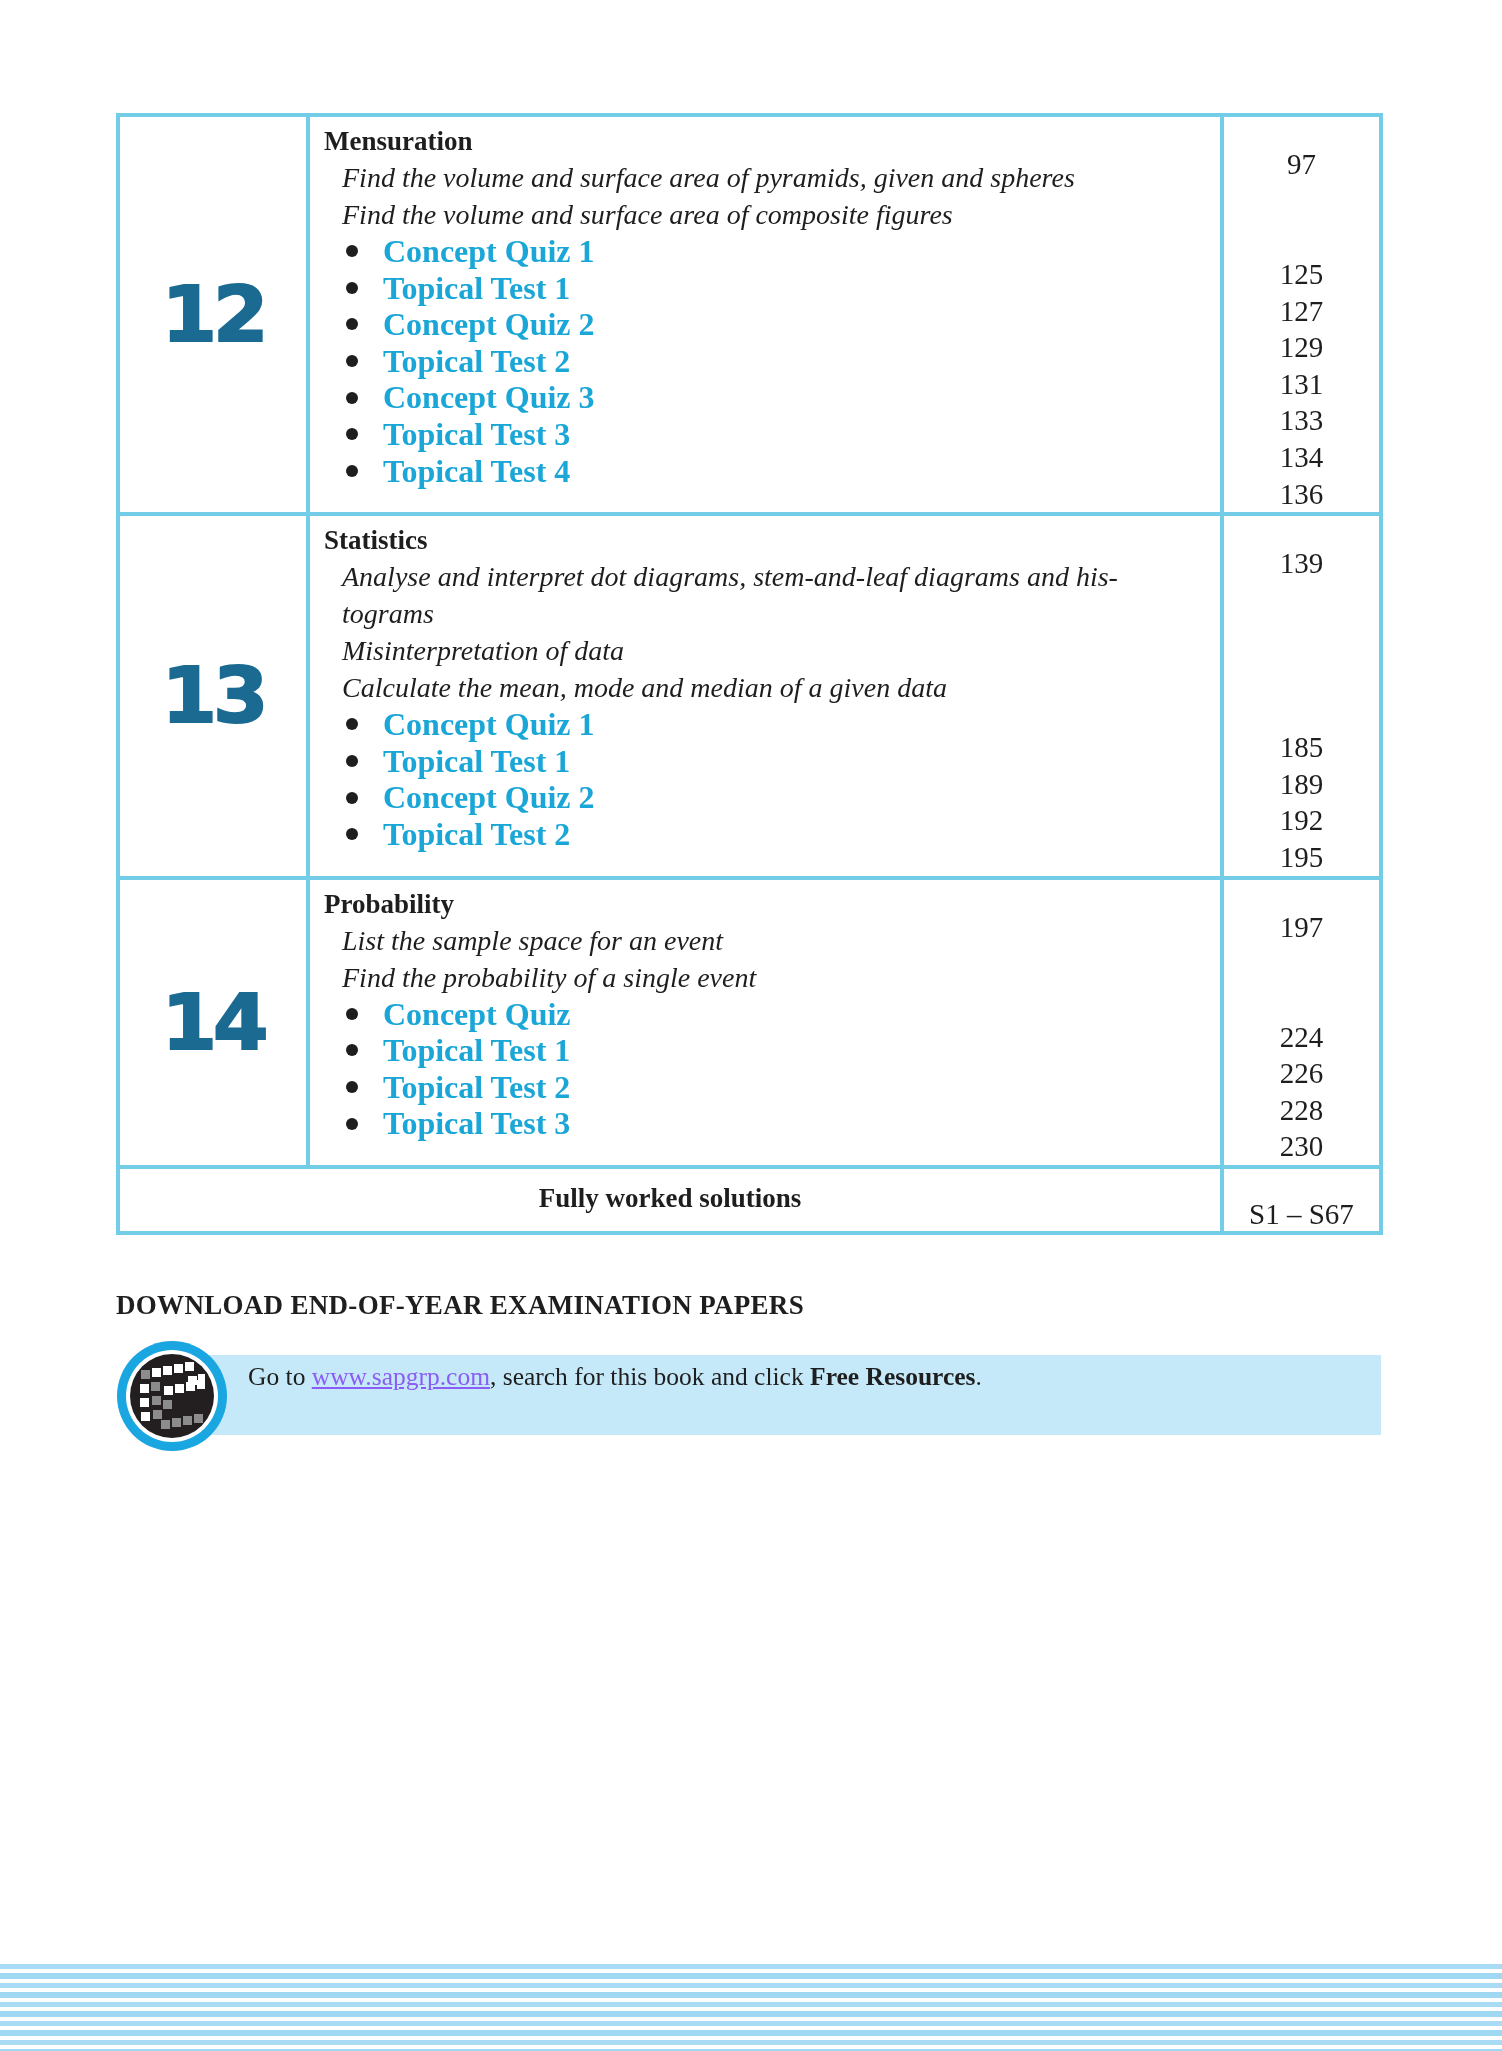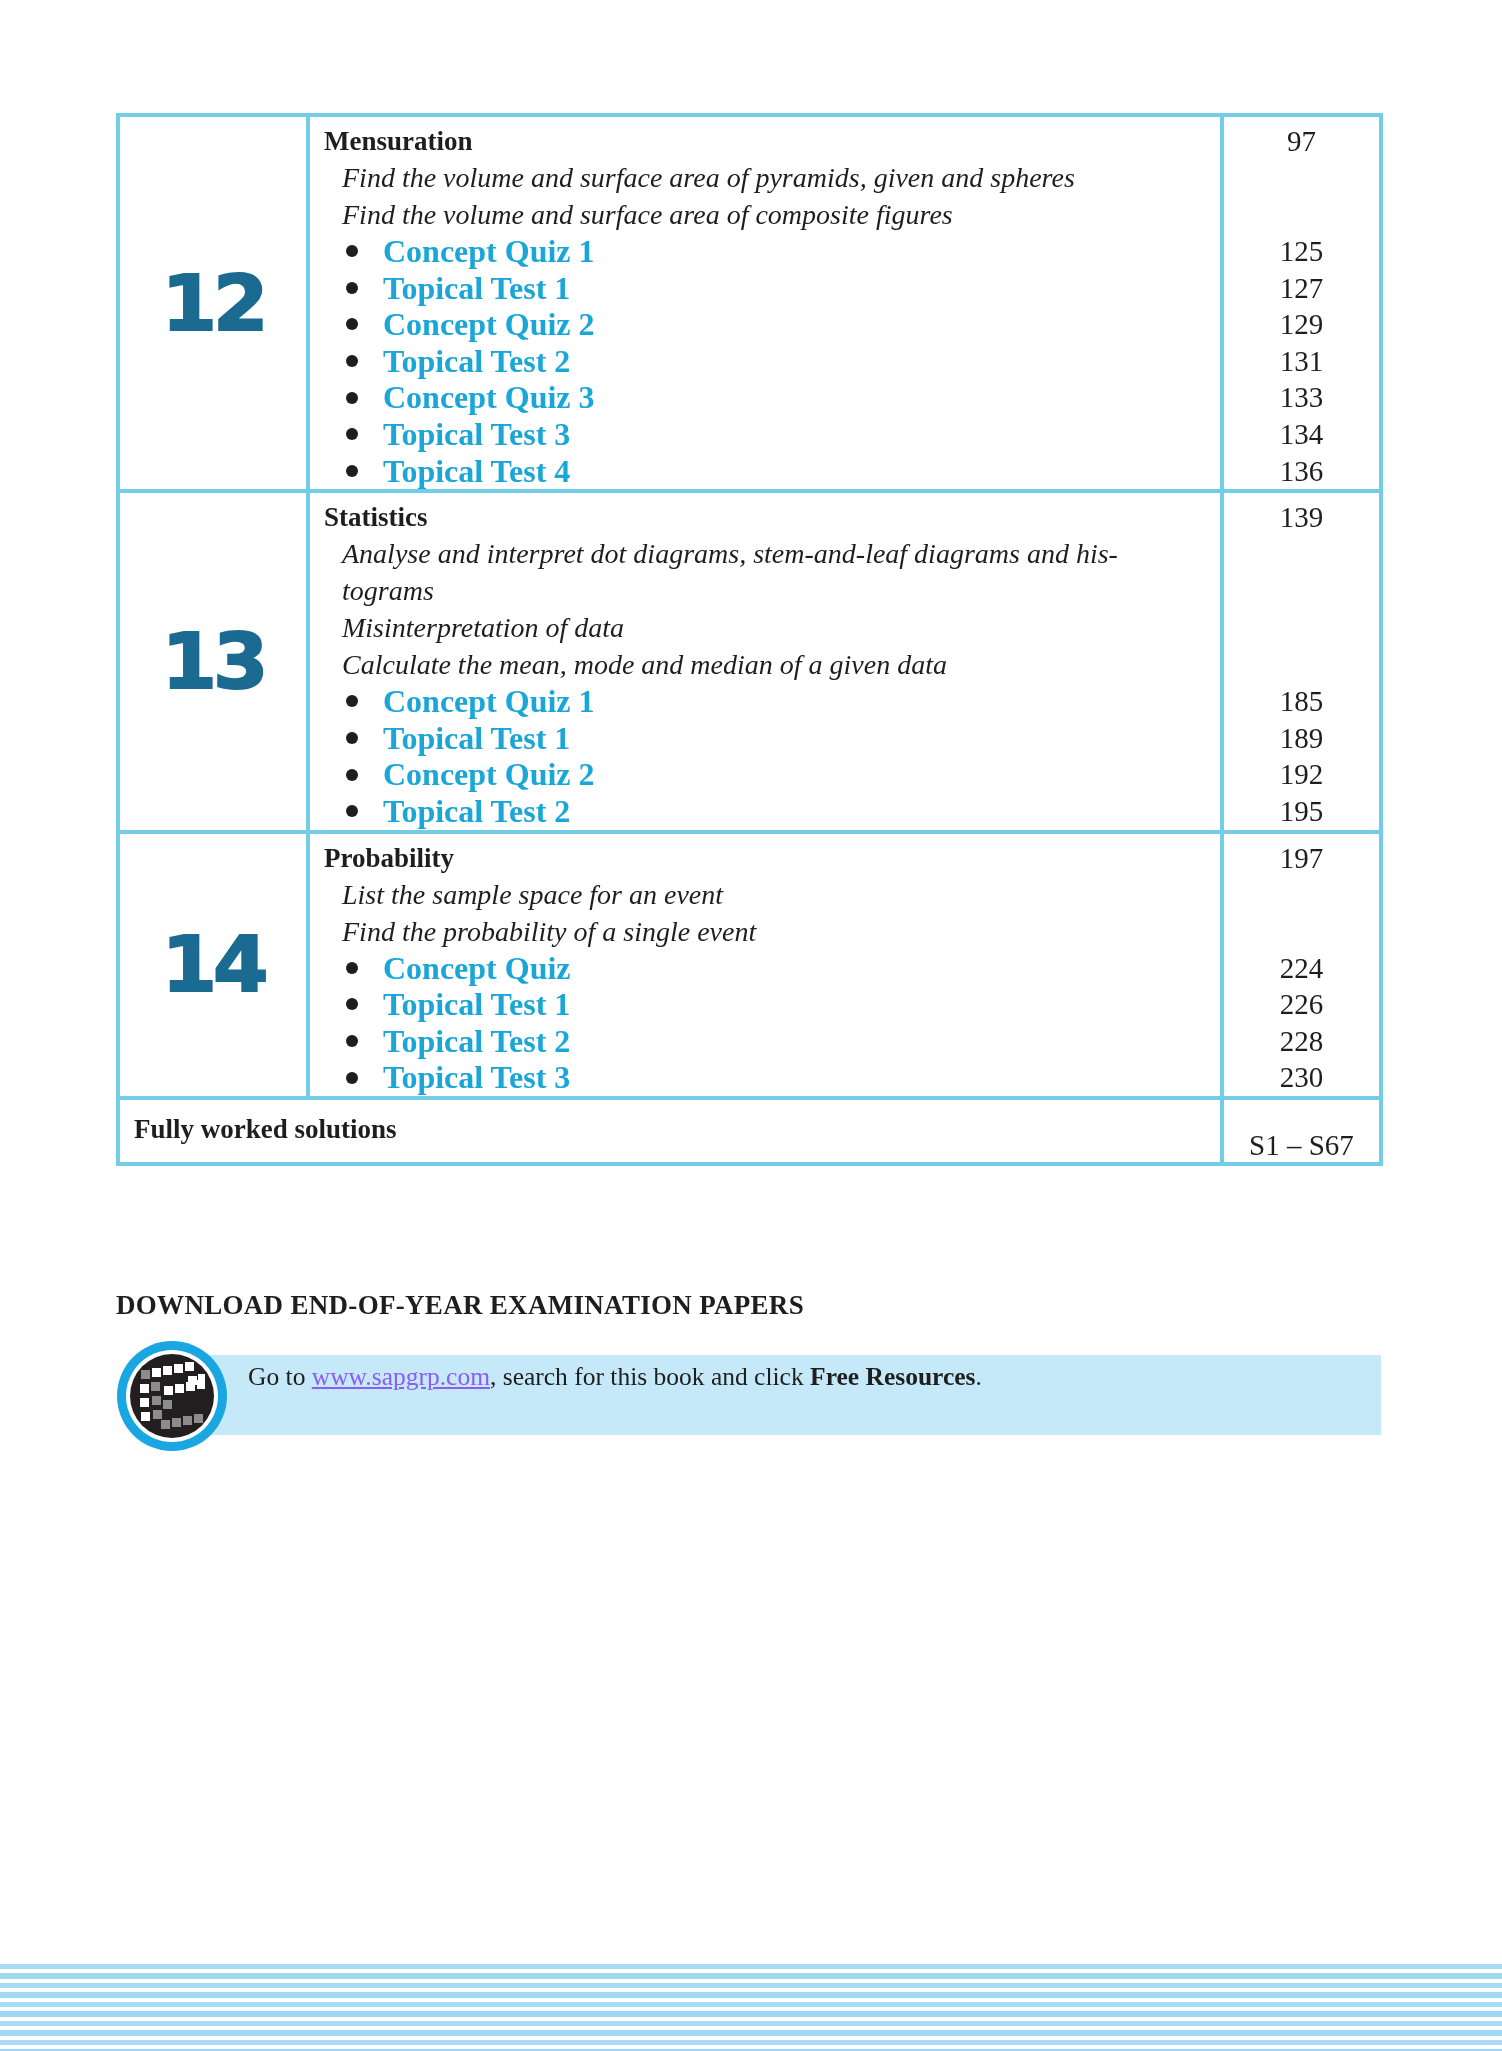--- a/index.html
+++ b/index.html
@@ -36,26 +36,26 @@
   }
   .item {
     display: flex; align-items: center;
     font-size: 32px; line-height: 36.6px; padding-left: 22px;
   }
   .bullet {
     width: 12px; height: 12px; border-radius: 50%; background: #1e1e1e;
     margin-right: 25px; flex-shrink: 0;
   }
   .link { color: #1aa6d6; font-weight: bold; cursor: pointer; }
-  .pages { padding-top: 6px; }
+  .pages { padding-top: 6px; margin-top: 23px; }
   .pg { font-size: 29px; line-height: 36.6px; }
   .pg.first { line-height: 36px; }
   .spacer { display: block; }
   .solutions-label {
-    font-weight: bold; font-size: 27px; padding: 12px 14px 11px 14px; line-height: 34px;
+    font-weight: bold; font-size: 27px; padding: 12px 14px 11px 14px; line-height: 34px; text-align: center;
   }
   .solutions-pg { font-size: 29px; padding-top: 28px; line-height: 34px; }
 
   .dl-heading {
     position: absolute; left: 116px; top: 1290px;
     font-size: 27px; font-weight: bold; letter-spacing: 0.3px;
   }
   .dl-banner {
     position: absolute; left: 190px; top: 1355px; width: 1191px; height: 80px;
     background: #c6e9f9;

